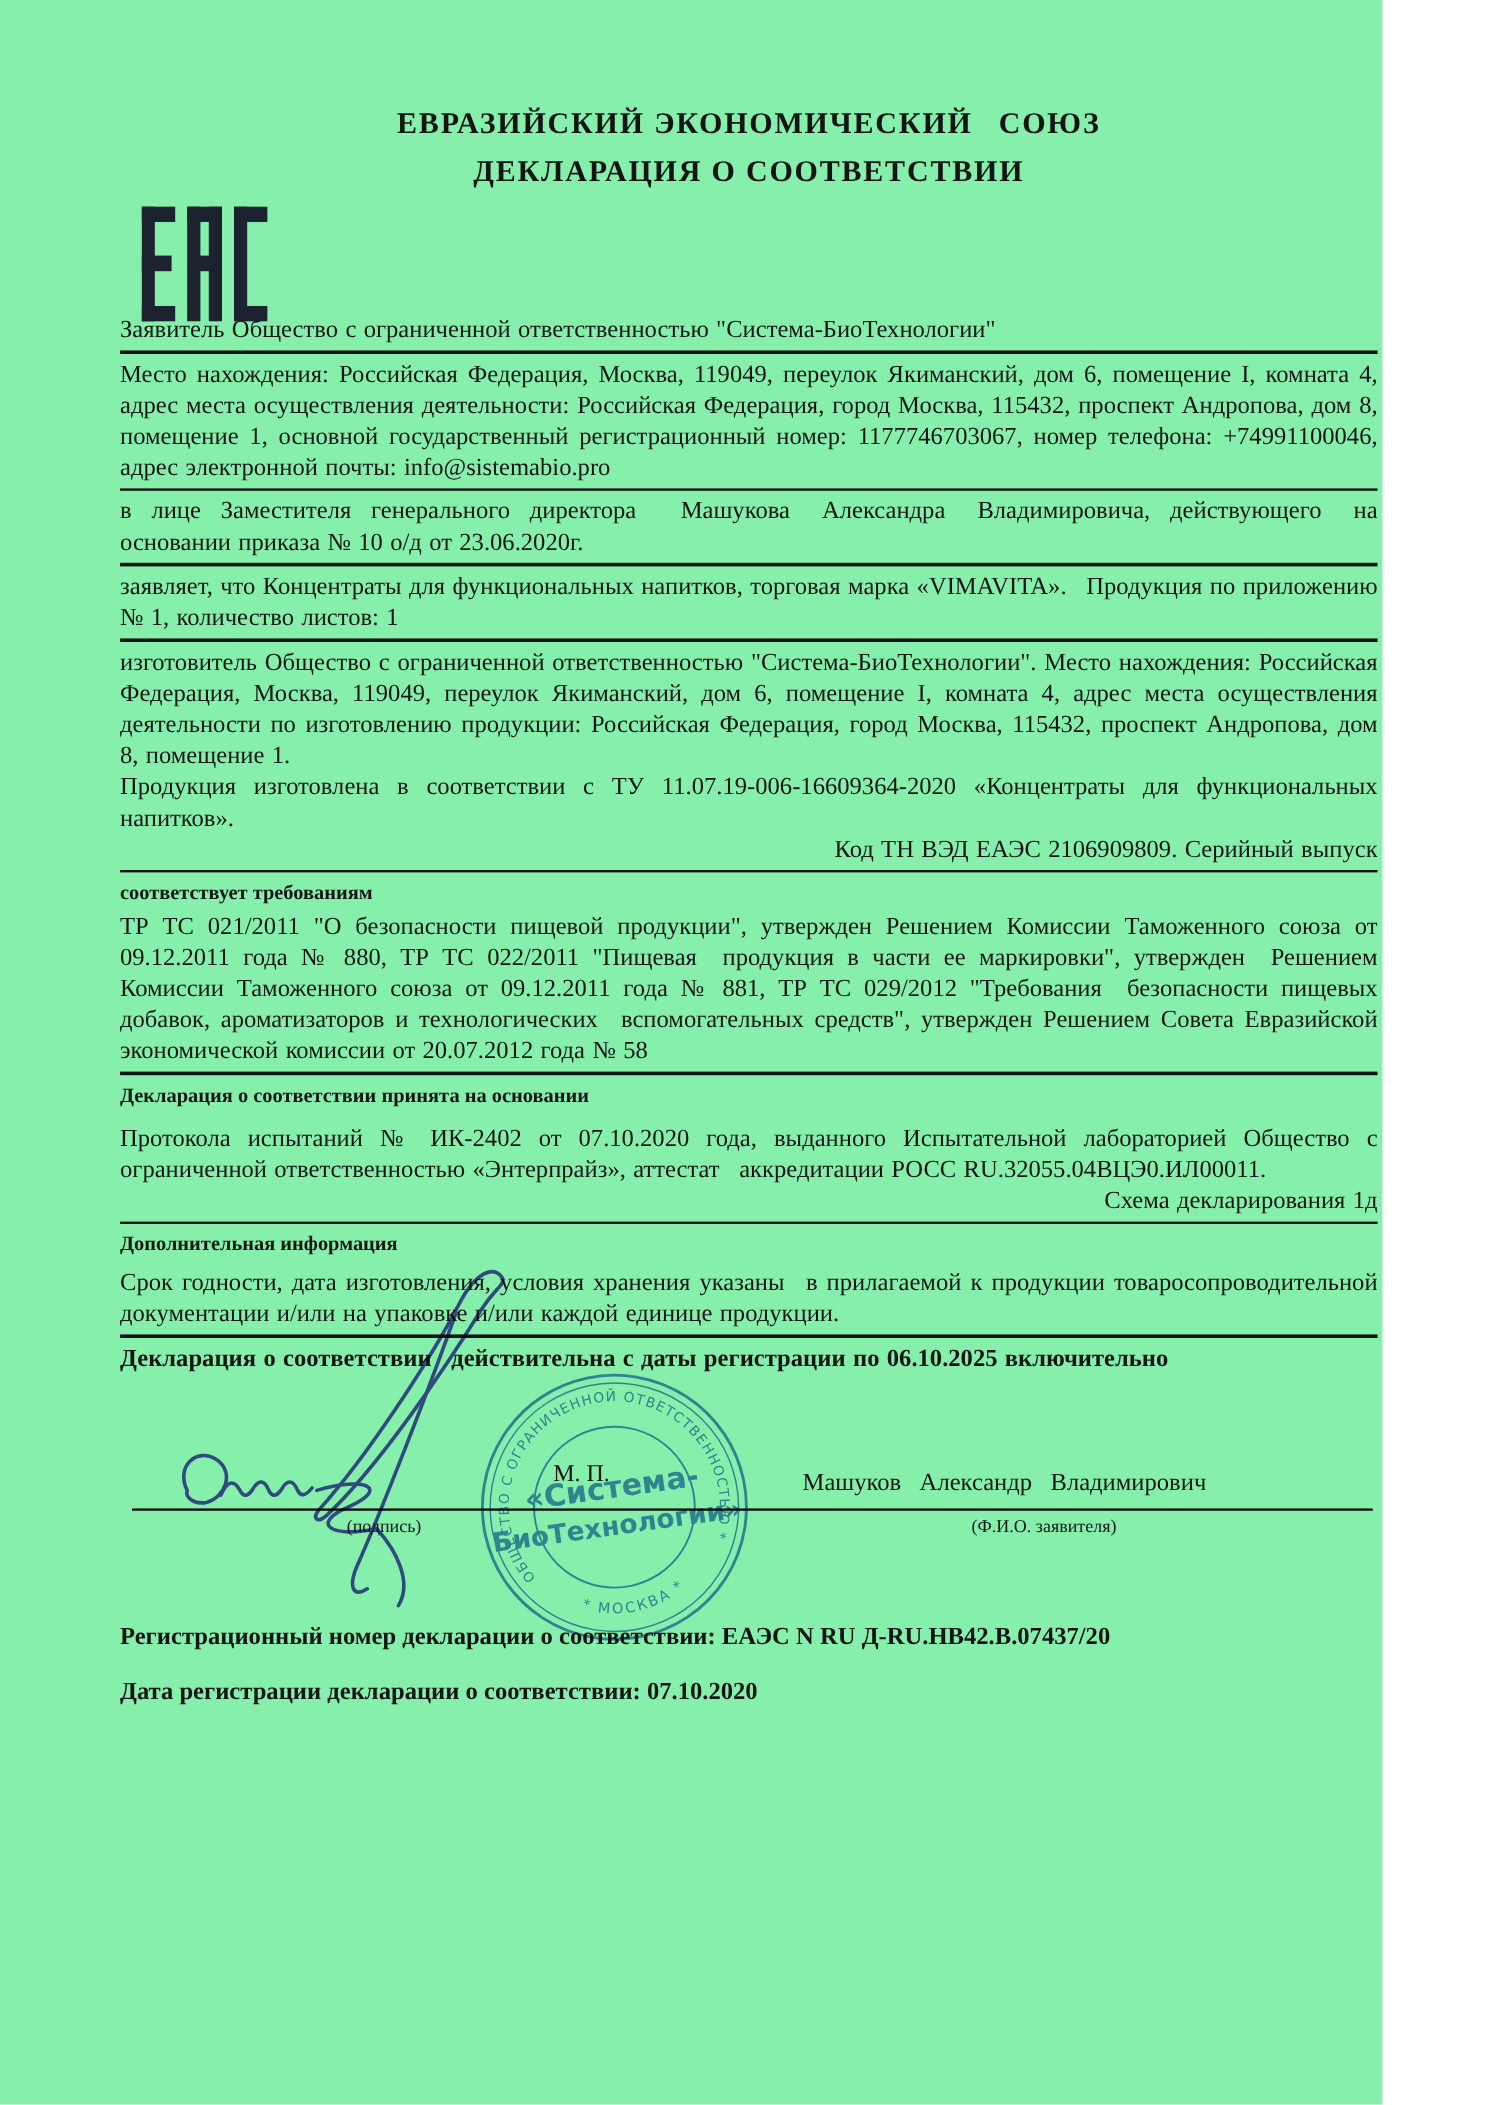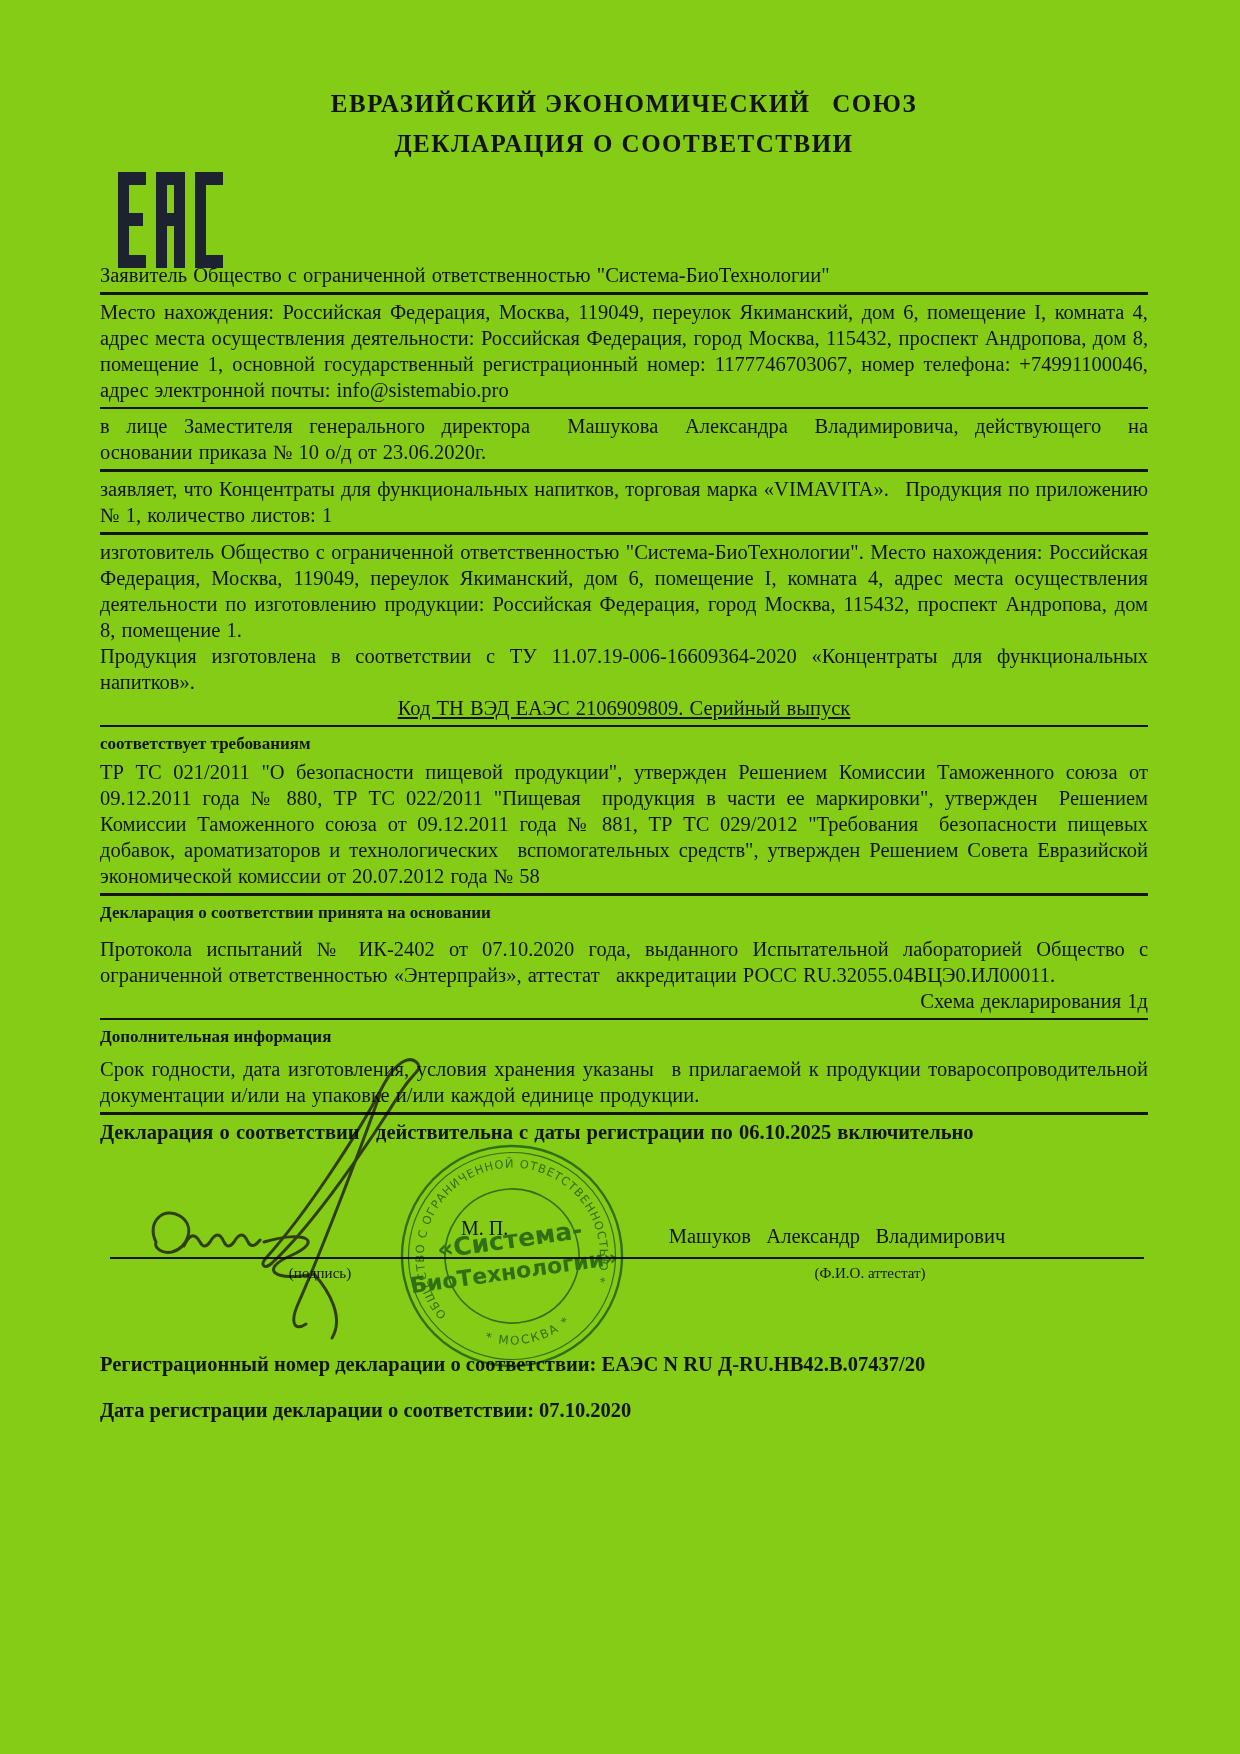--- a/index.html
+++ b/index.html
@@ -1,19 +1,19 @@
 <!DOCTYPE html>
 <html><head>
 <meta charset="utf-8">
 <style>
   html,body{margin:0;padding:0;background:#ffffff;}
   #page{
     position:relative;
-    width:1240px;height:1754px;
-    background:#84cc16;
+    width:1152px;height:1754px;
+    background:#86efac;
     font-family:"Liberation Serif", serif;
     color:#141414;
     overflow:hidden;
   }
   .content{position:absolute;left:100px;top:0;width:1048px;}
   .title{text-align:center;font-weight:bold;font-size:25px;letter-spacing:1.5px;line-height:32px;}
   .t1{margin-top:88px;}
   .t2{margin-top:8px;}
   .logo-gap{height:102px;}
   p{margin:0;font-size:20.5px;line-height:26px;text-align:justify;word-spacing:1px;}
@@ -54,21 +54,21 @@
     <div class="rule"></div>
 
     <p><span class="lbl">в лице</span> <span>Заместителя генерального директора  Машукова  Александра  Владимировича, действующего  на основании приказа № 10 о/д от 23.06.2020г.</span></p>
     <div class="rule r3"></div>
 
     <p><span class="lbl">заявляет, что</span> <span>Концентраты для функциональных напитков, торговая марка «VIMAVITA».  Продукция по приложению № 1, количество листов: 1</span></p>
     <div class="rule r3"></div>
 
     <p><span class="lbl">изготовитель</span> <span>Общество с ограниченной ответственностью "Система-БиоТехнологии". Место нахождения: Российская Федерация, Москва, 119049, переулок Якиманский, дом 6, помещение I, комната 4, адрес места осуществления деятельности по изготовлению продукции: Российская Федерация, город Москва, 115432, проспект Андропова, дом 8, помещение 1.</span></p>
     <p>Продукция изготовлена в соответствии с ТУ 11.07.19-006-16609364-2020 «Концентраты для функциональных напитков».</p>
-    <p style="text-align:center;text-decoration:underline;">Код ТН ВЭД ЕАЭС 2106909809. Серийный выпуск</p>
+    <p style="text-align:right;">Код ТН ВЭД ЕАЭС 2106909809. Серийный выпуск</p>
     <div class="rule"></div>
 
     <div class="h">соответствует требованиям</div>
     <p>ТР ТС 021/2011 "О безопасности пищевой продукции", утвержден Решением Комиссии Таможенного союза от 09.12.2011 года № 880, ТР ТС 022/2011 "Пищевая  продукция в части ее маркировки", утвержден  Решением Комиссии Таможенного союза от 09.12.2011 года № 881, ТР ТС 029/2012 "Требования  безопасности пищевых добавок, ароматизаторов и технологических  вспомогательных средств", утвержден Решением Совета Евразийской экономической комиссии от 20.07.2012 года № 58</p>
     <div class="rule r3"></div>
 
     <div class="h">Декларация о соответствии принята на основании</div>
     <p class="mt10">Протокола испытаний № ИК-2402 от 07.10.2020 года, выданного Испытательной лабораторией Общество с ограниченной ответственностью «Энтерпрайз», аттестат  аккредитации РОСС RU.32055.04ВЦЭ0.ИЛ00011.</p>
     <p style="text-align:right;">Схема декларирования 1д</p>
     <div class="rule"></div>
@@ -77,21 +77,21 @@
     <p class="mt6">Срок годности, дата изготовления, условия хранения указаны  в прилагаемой к продукции товаросопроводительной документации и/или на упаковке и/или каждой единице продукции.</p>
     <div class="rule r3"></div>
 
     <p class="validity">Декларация о соответствии  действительна с даты регистрации по 06.10.2025 включительно</p>
 
     <div class="sig-area">
       <div class="sig-line"></div>
       <div class="sig-cap">(подпись)</div>
       <div class="mp">М. П.</div>
       <div class="fio-name">Машуков  Александр  Владимирович</div>
-      <div class="fio-cap">(Ф.И.О. аттестат)</div>
+      <div class="fio-cap">(Ф.И.О. заявителя)</div>
     </div>
 
     <div class="reg">Регистрационный  номер декларации  о соответствии: ЕАЭС N RU Д-RU.НВ42.В.07437/20</div>
     <div class="reg reg2">Дата регистрации декларации о соответствии: 07.10.2020</div>
   </div>
 
   <svg class="eac-logo" width="105" height="96" viewBox="0 0 105 96">
     <g fill="#1d2231">
       <rect x="0" y="0" width="11" height="96"></rect>
         <rect x="0" y="0" width="28" height="13"></rect>

